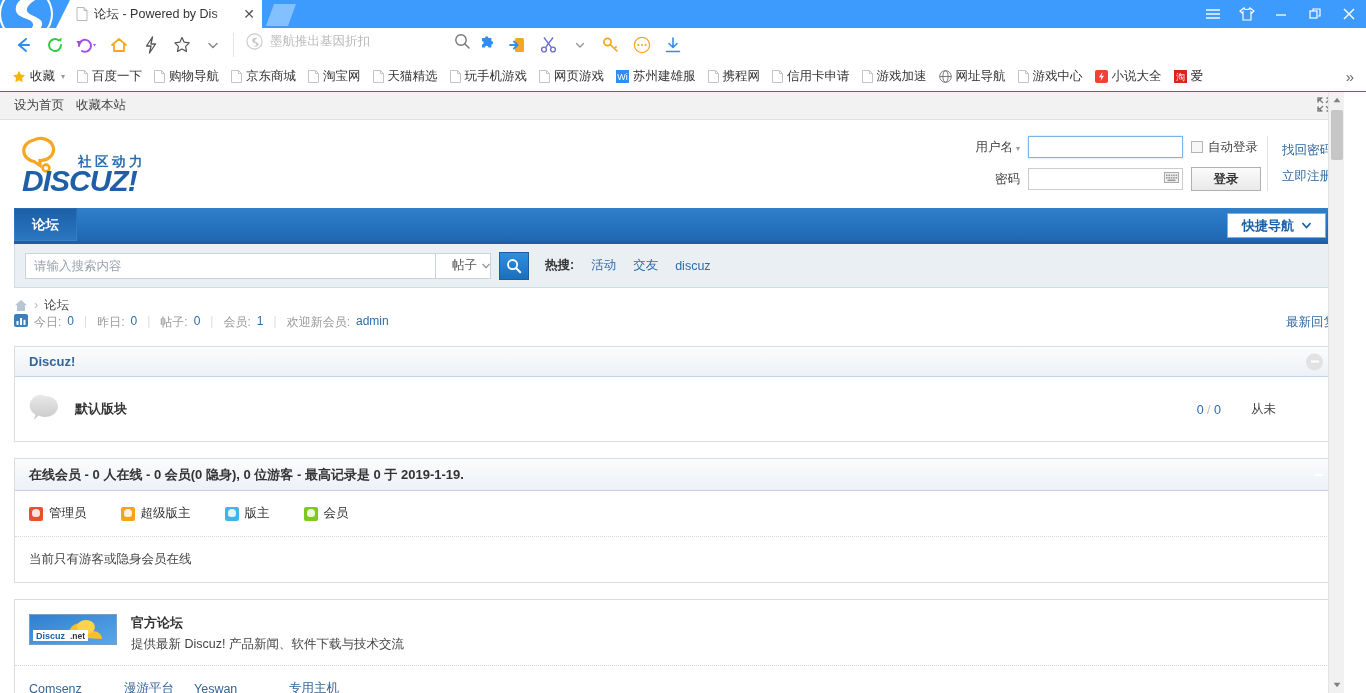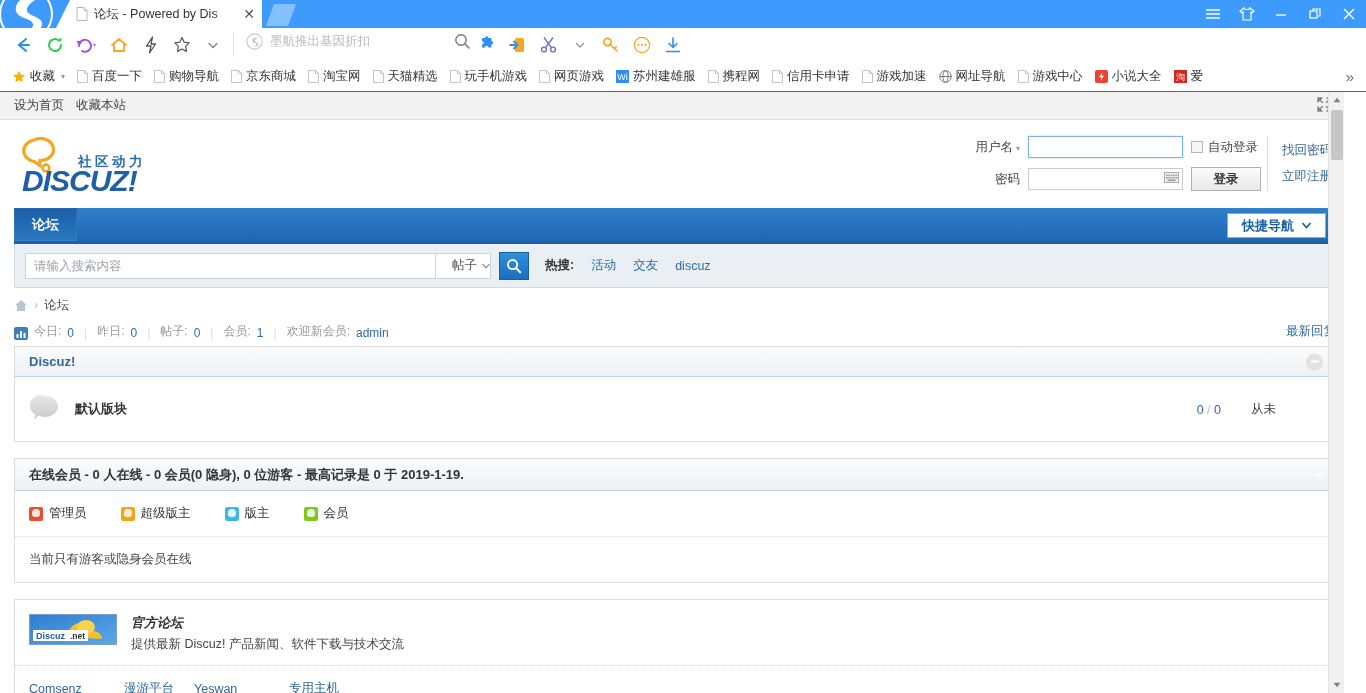--- a/index.html
+++ b/index.html
@@ -218,21 +218,21 @@
 
   
   .crumb {
     margin: 0 14px; height: 26px; display: flex; align-items: center;
     gap: 6px; font-size: 12.5px; color: #444; padding-top: 8px;
   }
   .crumb a { color: #444; text-decoration: none; cursor: pointer; }
   .crumb .sep { color: #bbb; }
 
   .statline {
-    margin: 0 14px; height: 26px; display: flex; align-items: flex-end;
+    margin: 0 14px; height: 26px; display: flex; align-items: flex-start;
     gap: 6px; font-size: 12px; color: #999; position: relative;
   }
   .statline .num { color: #2d6ca8; }
   .statline .bar { color: #ddd; margin: 0 4px; }
   .statline a { color: #2d6ca8; text-decoration: none; cursor: pointer; }
   .newest-reply {
     position: absolute; right: 0; font-size: 12.5px; color: #336699;
     text-decoration: none; cursor: pointer;
   }
 
@@ -289,21 +289,21 @@
 
   
   .foot-row {
     display: flex; align-items: flex-start; padding: 14px 14px 12px 14px; gap: 14px;
     border-bottom: 1px dotted #d5d5d5;
   }
   .foot-logo {
     width: 88px; height: 31px; flex: 0 0 88px;
     border: 1px solid #7a9ec9; position: relative; overflow: hidden;
   }
-  .foot-tit { font-size: 13px; font-weight: bold; color: #333; margin-bottom: 4px; cursor: pointer; font-style: italic;}
+  .foot-tit { font-size: 13px; font-weight: bold; color: #333; margin-bottom: 4px; cursor: pointer;}
   .foot-desc { font-size: 12.5px; color: #444; }
   .foot-links {
     display: flex; align-items: center; padding: 14px;
     gap: 0; font-size: 12.5px;
   }
   .foot-links a { color: #336699; text-decoration: none; cursor: pointer; }
   .fl { width: 95px; }
   .fl.w2 { width: 70px; }
 </style>
 </head>

